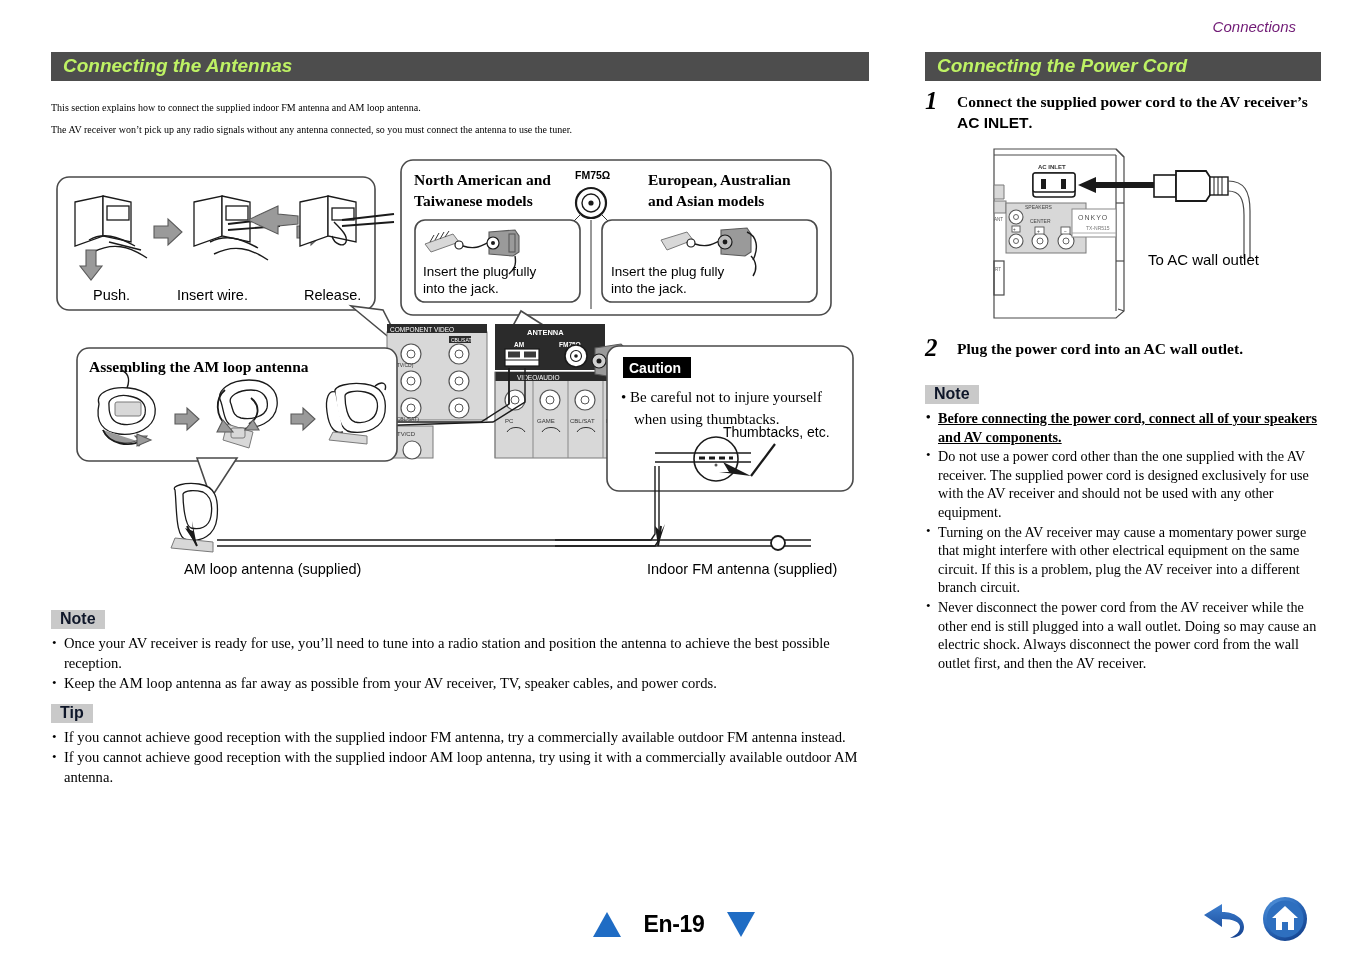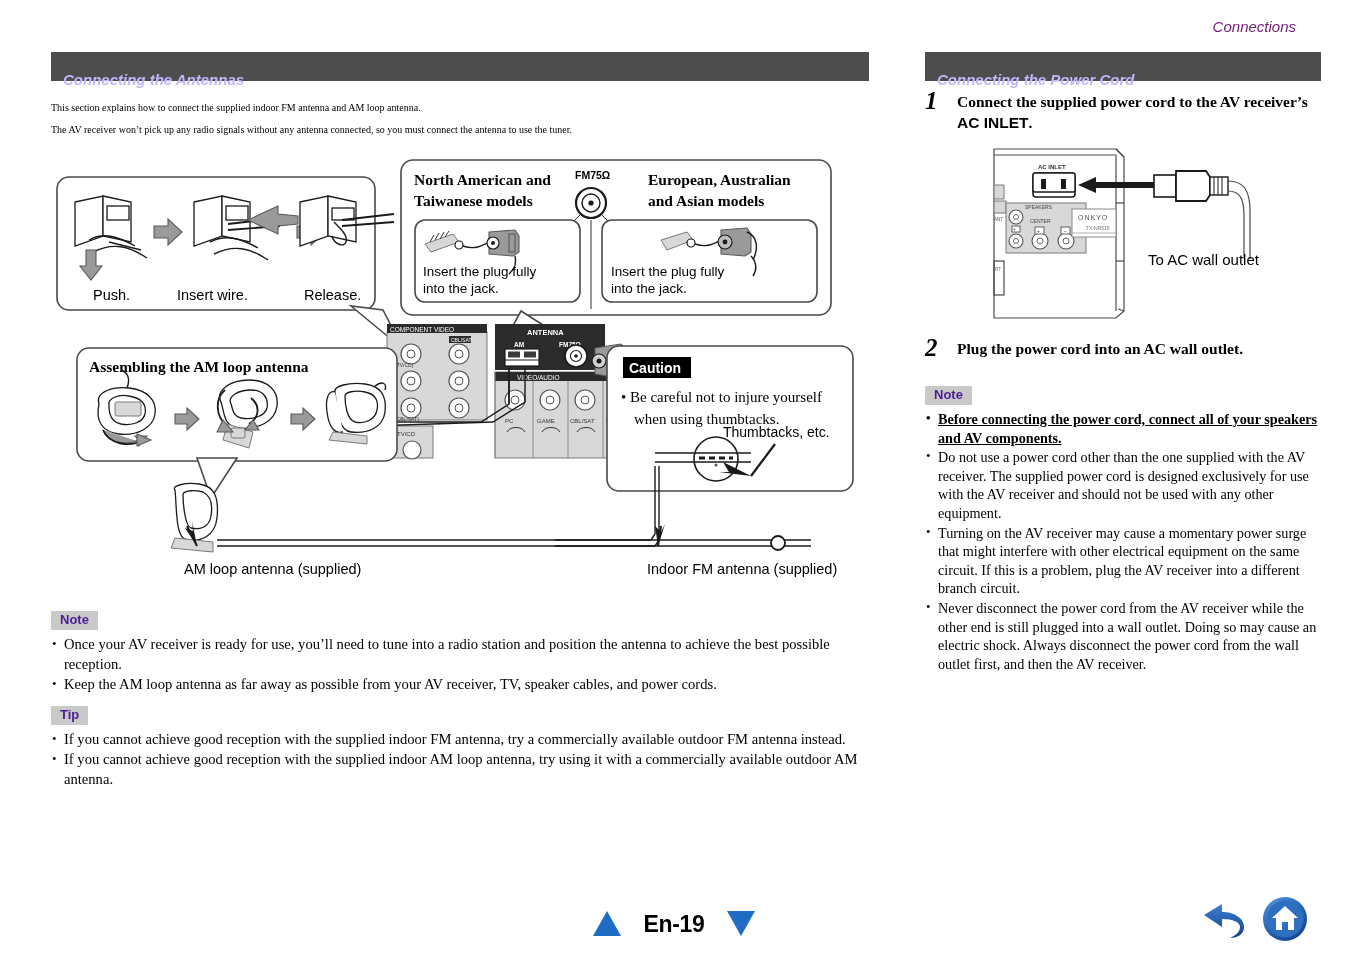--- a/index.html
+++ b/index.html
@@ -19,45 +19,45 @@
     font-family: "Liberation Sans", sans-serif;
     font-style: italic; font-size: 15px; color: #701a75;
   }
 
   
   .col-left  { position: absolute; left: 51px;  top: 52px; width: 818px; }
   .col-right { position: absolute; left: 901px; top: 52px; width: 396px; margin-left: 24px; }
 
   
   .section-bar {
-    background: #4d4d4d; color: #c4b5fd;
+    background: #4d4d4d; color: #bef264;
     font-family: "Liberation Sans", sans-serif;
     font-weight: bold; font-style: italic;
-    font-size: 15px; line-height: 28px;
-    padding: 14px 0 2px 12px;
+    font-size: 19px; line-height: 28px;
+    padding: 0 0 2px 12px;
     height: 29px;
   }
 
   .intro { font-size: 10px; line-height: 21px; margin-top: 16px; }
   .intro p { margin: 0 0 1px 0; }
 
   
   .figure-antenna {
     position: relative;
     width: 818px; height: 430px;
     margin-top: 14px;
   }
   .figure-antenna svg { position: absolute; left: 0; top: 0; }
 
   
   .tag {
     display: inline-block;
     font-family: "Liberation Sans", sans-serif;
-    font-weight: bold; font-size: 13px;
-    background: #c9c9c9; color: #4c1d95;
+    font-weight: bold; font-size: 16px;
+    background: #c9c9c9; color: #0f172a;
     padding: 2px 9px 3px 9px;
     line-height: 14px;
   }
   .bullets { margin: 5px 0 0 0; padding: 0; list-style: none; }
   .bullets li {
     font-size: 14.6px; line-height: 19.5px;
     padding-left: 13px; position: relative;
     margin-bottom: 1px;
   }
   .bullets li:before {
@@ -91,21 +91,21 @@
   .right-note { margin-top: 26px; }
   .right-note .bullets li { font-size: 14.2px; line-height: 18.6px; }
   .right-note .bullets li.bold { font-weight: bold; text-decoration: underline; }
 
   
   .footer {
     position: absolute; left: 0; bottom: 0; width: 1348px; height: 80px;
   }
   .pager {
     position: absolute; left: 0; right: 0; bottom: 16px;
-    display: flex; justify-content: center; align-items: flex-start; gap: 22px;
+    display: flex; justify-content: center; align-items: center; gap: 22px;
   }
   .pager-label {
     font-family: "Liberation Sans", sans-serif;
     font-weight: bold; font-size: 23px; letter-spacing: -0.3px;
   }
   .tri-up, .tri-dn { width: 0; height: 0; cursor: pointer; }
   .tri-up { border-left: 14px solid transparent; border-right: 14px solid transparent; border-bottom: 25px solid #1f6cc4; }
   .tri-dn { border-left: 14px solid transparent; border-right: 14px solid transparent; border-top: 25px solid #1f6cc4; }
 
   .nav-icons {

